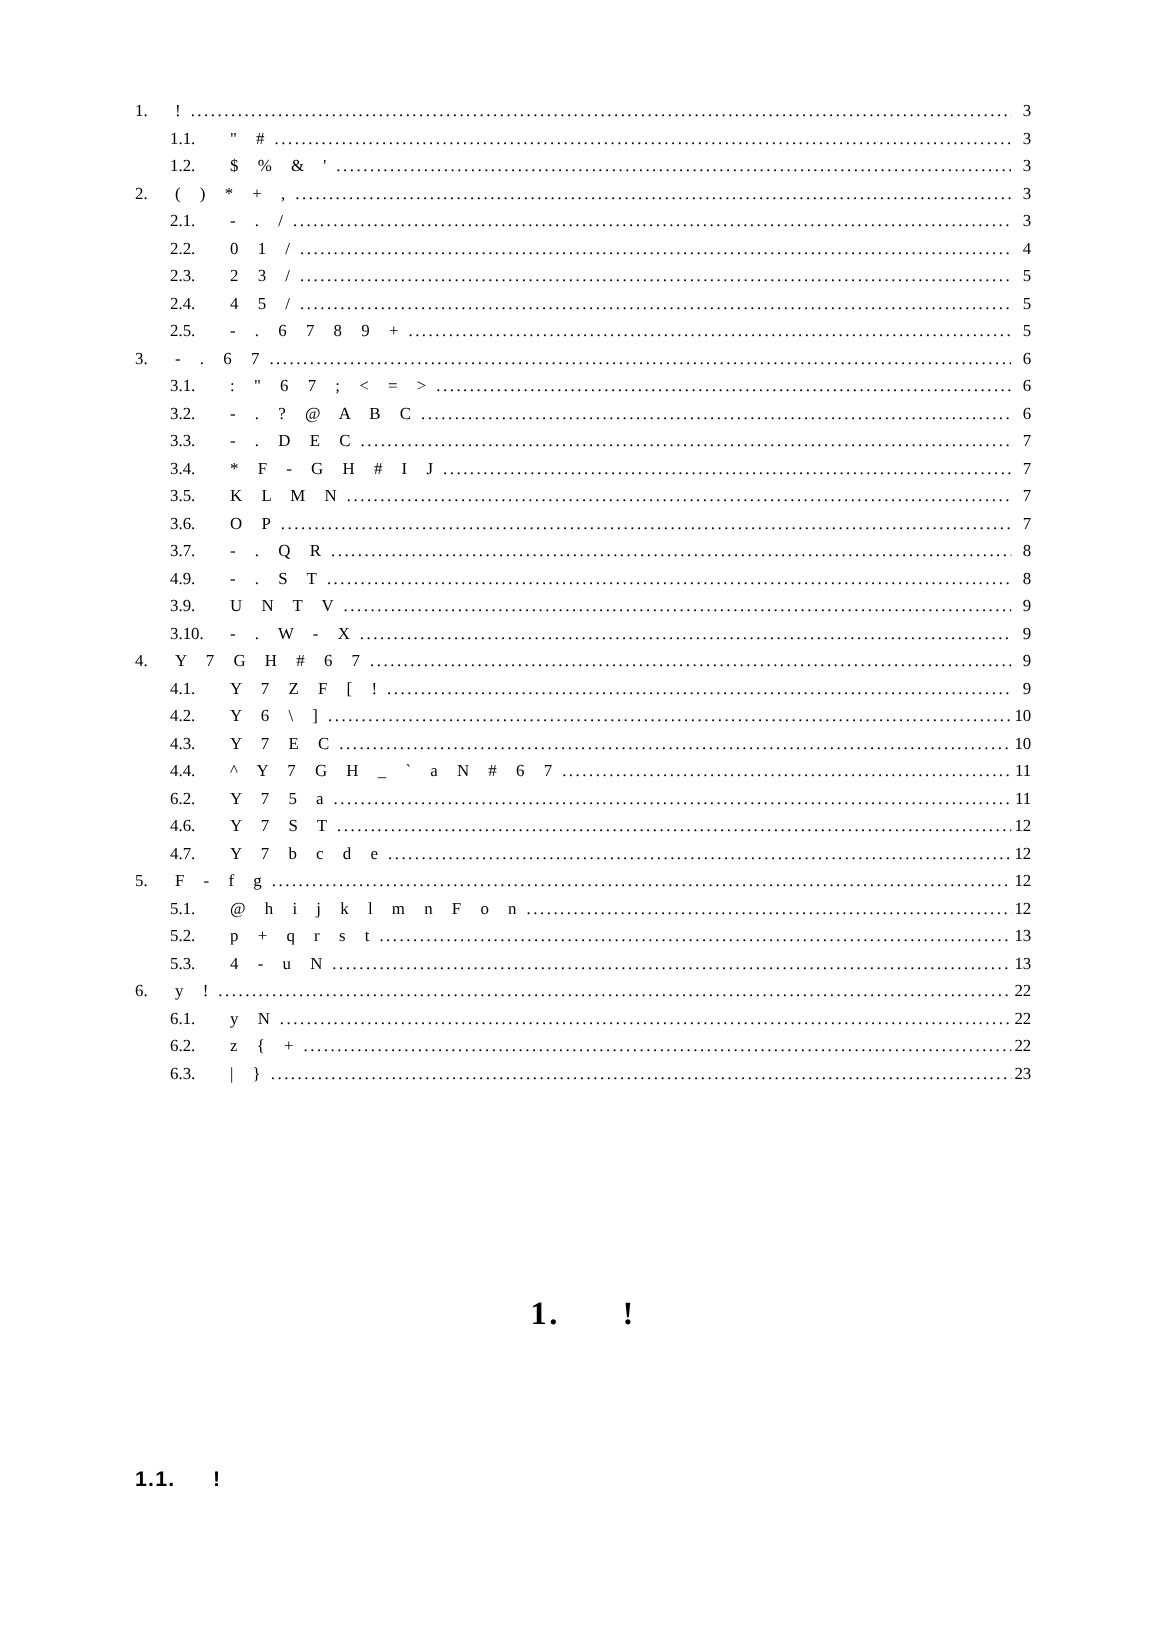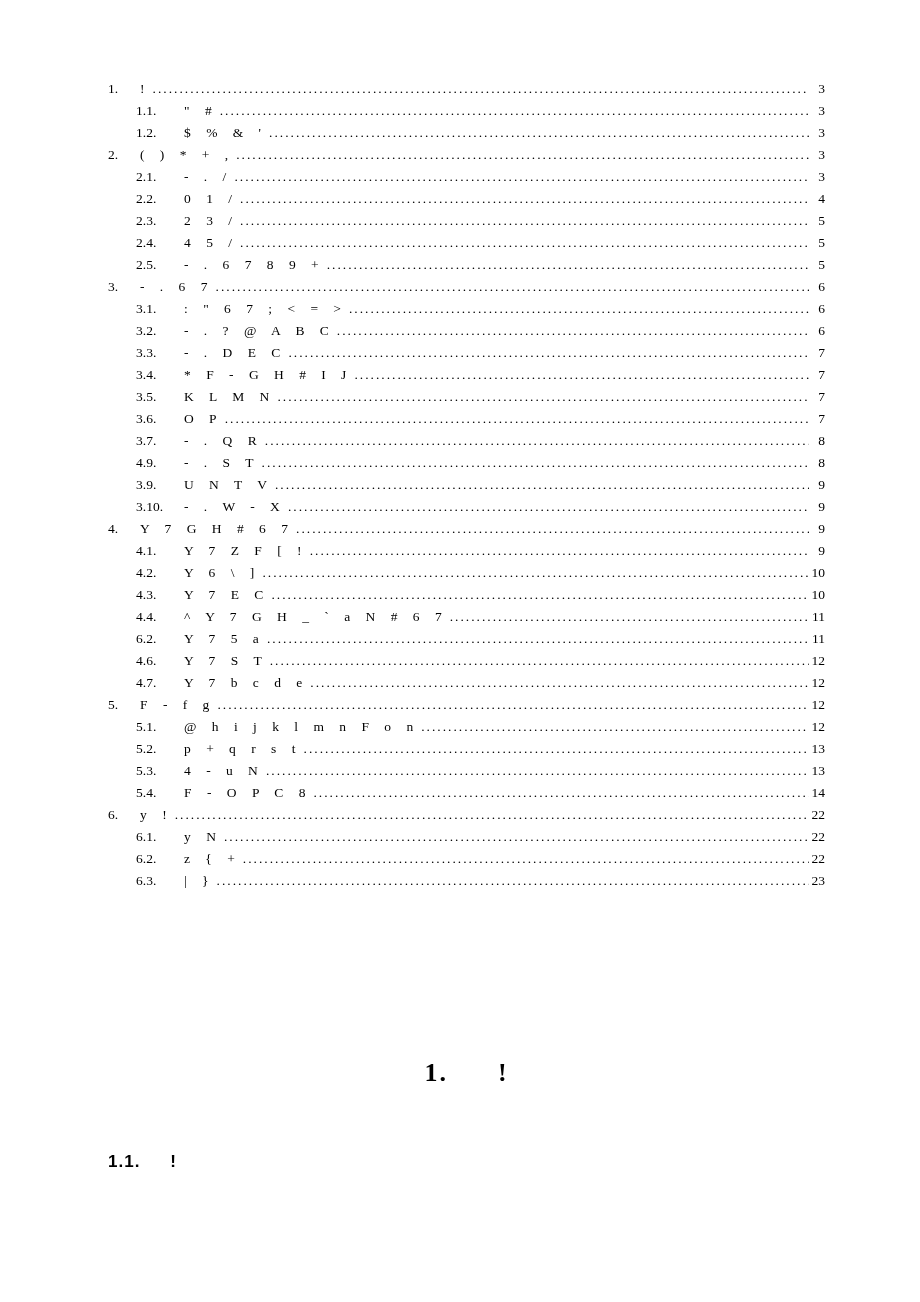--- a/index.html
+++ b/index.html
@@ -61,21 +61,21 @@
       font-size: 26px;
       text-align: center;
       margin-top: 170px;
       letter-spacing: 2px;
     }
     .heading1 .hnum { margin-right: 50px; }
     .heading2 {
       font-family: Arial, sans-serif;
       font-weight: bold;
       font-size: 17px;
-      margin-top: 64px;
+      margin-top: 108px;
       letter-spacing: 1px;
     }
     .heading2 .hnum { margin-right: 30px; }
   </style>
 </head>
 <body>
 
 <div class="page">
   <div class="toc" id="toc">
       <div class="toc-row level1">
@@ -262,26 +262,20 @@
         <span class="num">5.2.</span>
         <span class="title">p + q r s t</span>
         <span class="leader"></span>
         <span class="pagenum">13</span>
       </div>
       <div class="toc-row level2">
         <span class="num">5.3.</span>
         <span class="title">4 - u N</span>
         <span class="leader"></span>
         <span class="pagenum">13</span>
-      </div>
-      <div class="toc-row level2">
-        <span class="num">5.4.</span>
-        <span class="title">F - O P C 8</span>
-        <span class="leader"></span>
-        <span class="pagenum">14</span>
       </div>
       <div class="toc-row level1">
         <span class="num">6.</span>
         <span class="title">y   !</span>
         <span class="leader"></span>
         <span class="pagenum">22</span>
       </div>
       <div class="toc-row level2">
         <span class="num">6.1.</span>
         <span class="title">y N</span>

